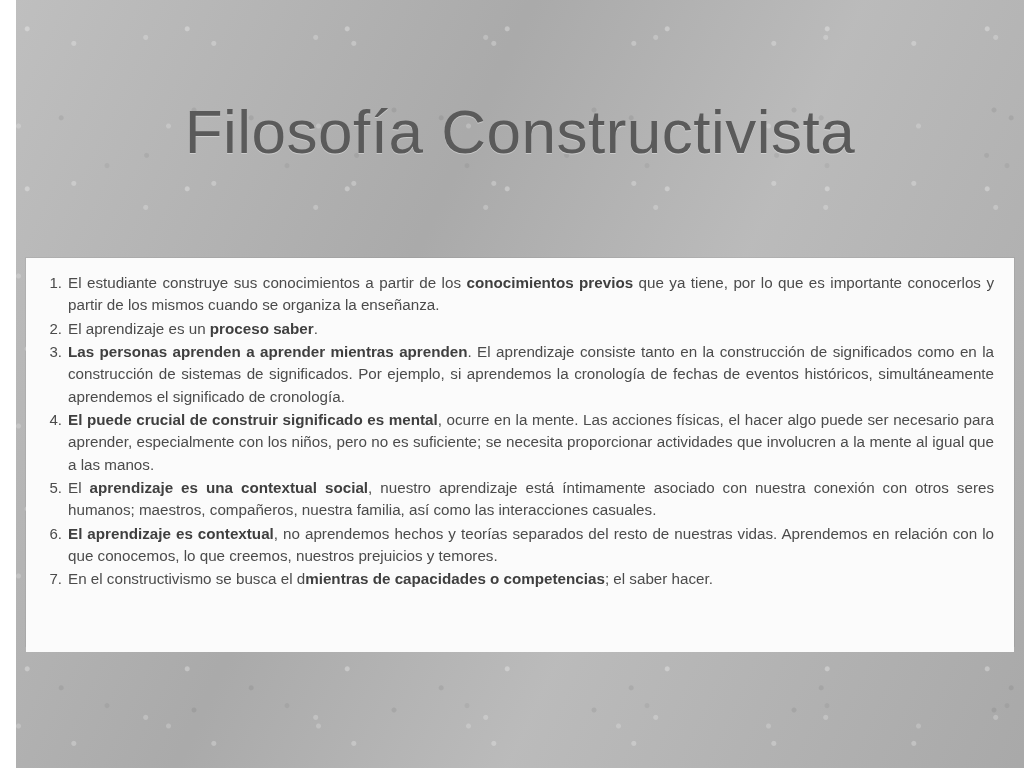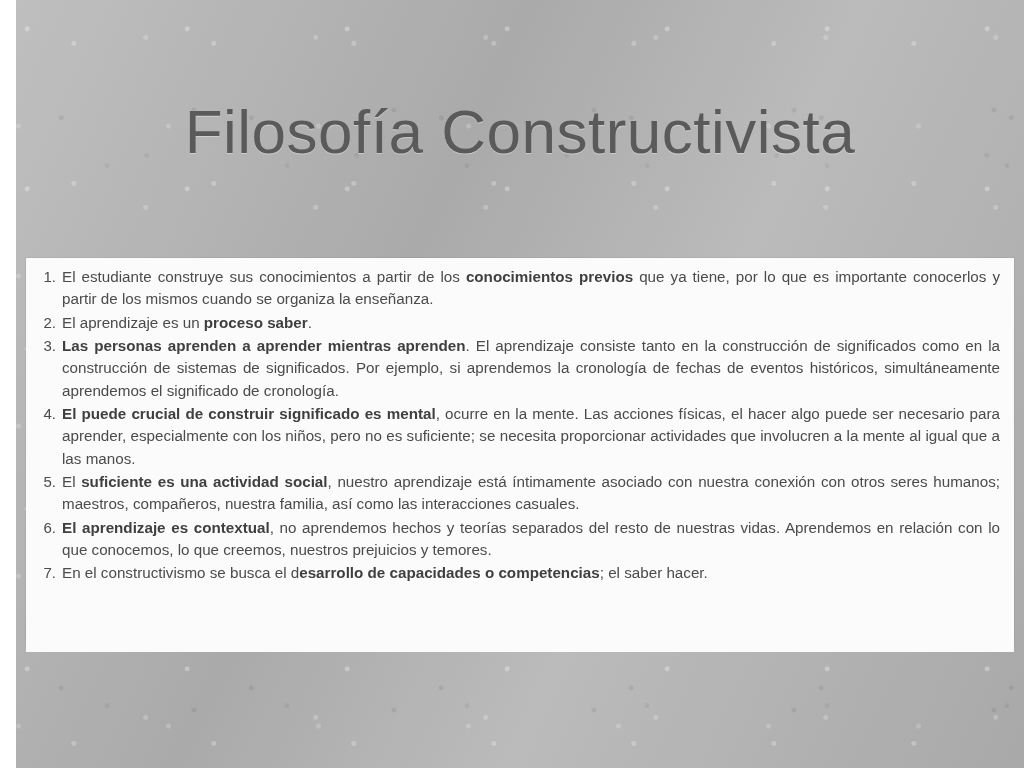--- a/index.html
+++ b/index.html
@@ -70,21 +70,21 @@
     width: 988px;
     height: 388px;
     background: #fbfbfb;
     box-shadow: 0 0 0 1px rgba(0,0,0,0.05);
     padding: 0;
     box-sizing: border-box;
   }
 
   ol.points {
     list-style: none;
-    margin: 0;
+    margin: 6px;
     padding: 8px 14px 8px 10px;
     counter-reset: pt;
   }
 
   ol.points > li {
     counter-increment: pt;
     position: relative;
     padding-left: 26px;
     margin: 0 0 1px 0;
     font-size: 15.2px;
@@ -128,21 +128,21 @@
   <div class="edge-right"></div>
 
   <h1 class="title">Filosofía Constructivista</h1>
 
   <div class="content-card">
     <ol class="points" id="points-list">
         <li>El estudiante construye sus conocimientos a partir de los <b>conocimientos previos</b> que ya tiene, por lo que es importante conocerlos y partir de los mismos cuando se organiza la enseñanza.</li>
         <li>El aprendizaje es un <b>proceso saber</b>.</li>
         <li><b>Las personas aprenden a aprender mientras aprenden</b>. El aprendizaje consiste tanto en la construcción de significados como en la construcción de sistemas de significados. Por ejemplo, si aprendemos la cronología de fechas de eventos históricos, simultáneamente aprendemos el significado de cronología.</li>
         <li><b>El puede crucial de construir significado es mental</b>, ocurre en la mente. Las acciones físicas, el hacer algo puede ser necesario para aprender, especialmente con los niños, pero no es suficiente; se necesita proporcionar actividades que involucren a la mente al igual que a las manos.</li>
-        <li>El <b>suficiente es una actividad social</b>, nuestro aprendizaje está íntimamente asociado con nuestra conexión con otros seres humanos; maestros, compañeros, nuestra familia, así como las interacciones casuales.</li>
+        <li>El <b>aprendizaje es una contextual social</b>, nuestro aprendizaje está íntimamente asociado con nuestra conexión con otros seres humanos; maestros, compañeros, nuestra familia, así como las interacciones casuales.</li>
         <li><b>El aprendizaje es contextual</b>, no aprendemos hechos y teorías separados del resto de nuestras vidas. Aprendemos en relación con lo que conocemos, lo que creemos, nuestros prejuicios y temores.</li>
-        <li>En el constructivismo se busca el d<b>esarrollo de capacidades o competencias</b>; el saber hacer.</li>
+        <li>En el constructivismo se busca el d<b>mientras de capacidades o competencias</b>; el saber hacer.</li>
       </ol>
   </div>
 
   <div class="bottom-pad"></div>
 
 </div>
 
 </body></html>

